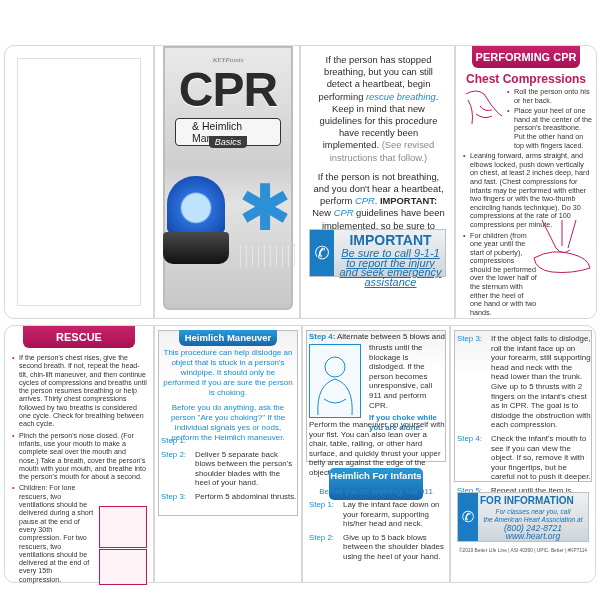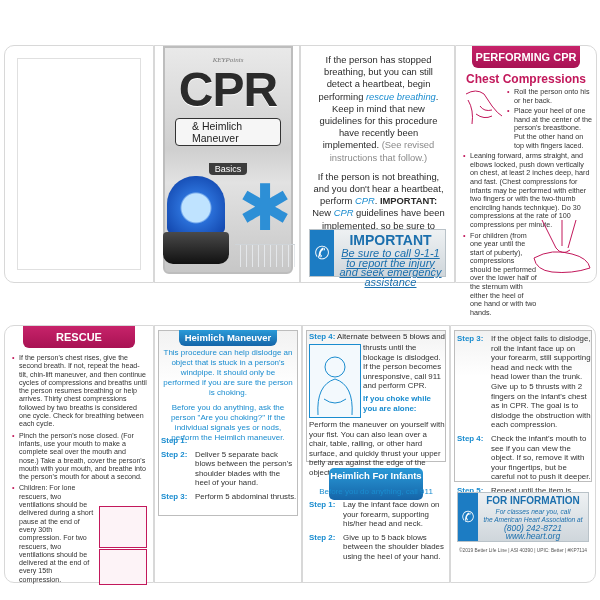--- a/index.html
+++ b/index.html
@@ -1,30 +1,30 @@
 <!DOCTYPE html>
 <html><head>
 <meta charset="utf-8">
 <style>
   html, body { margin:0; padding:0; background:#ffffff; }
   body { width:600px; height:600px; position:relative; overflow:hidden; font-family:"Liberation Sans", sans-serif; color:#2a2a2a; }
   .panel { position:absolute; background:#fff; border:1px solid #d8d8d8; box-sizing:border-box; }
-  .row-top { top:45px; height:238px; }
+  .row-top { top:45px; height:274px; }
   .row-bot { top:325px; height:258px; }
 
   
   #p-blank { left:4px; width:150px; border-radius:10px 0 0 10px; }
   #p-blank .inner { position:absolute; left:12px; top:12px; right:12px; bottom:12px; border:1px solid #e0e0e0; background:#fff; }
   #p-cover { left:154px; width:146px; }
   #p-cover .card { position:absolute; left:8px; top:0px; right:6px; bottom:8px; border-radius:0 0 6px 6px;
     background:linear-gradient(#e9e9e9 0%, #cfcfcf 45%, #e2e2e2 60%, #c7c7c7 100%); border:2px solid #bdbdbd; box-sizing:border-box; }
   .brand { position:absolute; top:8px; width:100%; text-align:center; font-size:7px; color:#777; font-family:"Liberation Serif", serif; font-style:italic; }
   .cpr-title { position:absolute; top:16px; width:100%; text-align:center; font-size:48px; font-weight:bold; color:#2b2b2b; letter-spacing:-1px; font-family:"Liberation Sans", sans-serif; text-shadow:0 1px 0 #fff; line-height:52px; }
   .heimlich-pill { position:absolute; top:70px; left:10px; right:10px; border:1px solid #333; border-radius:4px; background:#f6f6f6; font-size:10.5px; padding:1px 16px; color:#222; }
-  .basics-pill { position:absolute; top:88px; left:44px; right:44px; background:#3c3c3c; color:#fff; font-size:9px; text-align:center; border-radius:0 0 4px 4px; padding:1px 0;margin-top:27px; }
+  .basics-pill { position:absolute; top:88px; left:44px; right:44px; background:#3c3c3c; color:#fff; font-size:9px; font-style:italic; text-align:center; border-radius:0 0 4px 4px; padding:1px 0; }
   .siren { position:absolute; left:-2px; top:128px; width:70px; height:92px; }
   .siren .dome { position:absolute; left:4px; top:0; width:58px; height:58px; border-radius:28px 28px 6px 6px; background:radial-gradient(circle at 50% 55%, #bfe3ff 0 14px, #2a6fd8 16px, #0b3aa0 100%); }
   .siren .base { position:absolute; left:0; top:56px; width:66px; height:32px; border-radius:4px 4px 10px 10px; background:linear-gradient(#4a4a4a,#111); }
   .star { position:absolute; left:70px; top:125px; width:60px; height:70px; font-size:64px; line-height:70px; color:#2d8fd6; text-align:center; }
   .ekg { position:absolute; left:70px; top:196px; width:60px; height:22px; border-top:1px solid #cfd4d8; background:repeating-linear-gradient(90deg, transparent 0 5px, #e4e7ea 5px 6px); }
 
   #p-text1 { left:300px; width:155px; }
   .t1 { position:absolute; left:10px; right:8px; top:8px; font-size:9.4px; line-height:12.2px; text-align:center; color:#2b2b2b; }
   .t1 p { margin:0 0 7px 0; }
   .blue-it { color:#1a8ccf; font-style:italic; }
@@ -60,34 +60,34 @@
   #p-heim { left:154px; width:148px; }
   #p-step4 { left:302px; width:148px; }
   #p-infant { left:450px; width:146px; border-radius:0 10px 10px 0; }
   .frame { position:absolute; left:3px; right:3px; top:4px; bottom:60px; border:1px solid #bdbdbd; background:linear-gradient(#f2f2f2,#ffffff 30%); }
   .blue-hdr { position:absolute; background:linear-gradient(#2a9ad8,#1565a8); color:#fff; font-weight:bold; text-align:center; border-radius:0 0 6px 6px; }
   #p-heim .blue-hdr { left:24px; right:24px; top:4px; height:16px; line-height:16px; font-size:9.5px; }
   .heim-intro { position:absolute; left:8px; right:8px; top:22px; text-align:center; font-size:8px; line-height:10px; color:#1a8ccf; }
   .heim-intro p { margin:0 0 5px 0; }
   .steps { position:absolute; left:6px; right:4px; font-size:7.9px; line-height:9.6px; color:#333; }
   .step { display:flex; margin-bottom:4px; }
-  .step .lbl { color:#1a8ccf; font-weight:bold; white-space:nowrap; width:34px; flex:none; }
+  .step .lbl { color:#1a8ccf; font-weight:normal; white-space:nowrap; width:34px; flex:none; }
   .step .txt { flex:1; }
   .s4-head { position:absolute; left:6px; right:4px; top:6px; font-size:7.9px; line-height:9.6px; }
   .s4-head .lbl { color:#1a8ccf; font-weight:bold; }
   .choke-img { position:absolute; left:6px; top:18px; width:50px; height:72px; border:1px solid #1a8ccf; background:#f3f9fd; }
-  .s4-right { position:absolute; left:60px; right:4px; top:17px; font-size:7.9px; line-height:9.6px; color:#333; }
+  .s4-right { position:absolute; left:66px; right:4px; top:17px; font-size:7.9px; line-height:9.6px; color:#333; }
   .alone { color:#1a8ccf; font-weight:bold; margin-top:3px; }
   .self-txt { position:absolute; left:6px; right:4px; top:94px; font-size:7.9px; line-height:9.6px; color:#333; }
   #p-step4 .blue-hdr { left:26px; right:26px; top:142px; height:32px; line-height:16px; font-size:9.5px; border-radius:5px; }
   .before911 { position:absolute; left:0; right:0; top:161px; text-align:center; font-size:8px; color:#1a8ccf; }
 
   .info-box { position:absolute; left:6px; right:6px; top:166px; height:48px; background:linear-gradient(#eef1f3,#cfd6db); border:1px solid #b9c2c8; }
   .info-box .phone { position:absolute; left:0; top:0; width:20px; height:48px; background:#1c7cc3; color:#fff; font-size:15px; text-align:center; line-height:48px; }
-  .info-box .ttl { position:absolute; left:22px; right:2px; top:2px; text-align:center; font-weight:bold; font-size:10px; color:#1b6fad; }
+  .info-box .ttl { position:absolute; left:22px; right:2px; top:2px; text-align:left; font-weight:bold; font-size:10px; color:#1b6fad; }
   .info-box .msg { position:absolute; left:22px; right:2px; top:15px; text-align:center; font-size:6.6px; line-height:8px; font-style:italic; color:#1b6fad; }
   .info-box .phoneno { font-size:8.5px; }
   .footer { position:absolute; left:2px; right:2px; top:222px; text-align:center; font-size:4.8px; color:#555; }
 </style>
 </head>
 <body>
 
 <div class="panel row-top" id="p-blank">
   <div class="inner"></div>
 </div>

